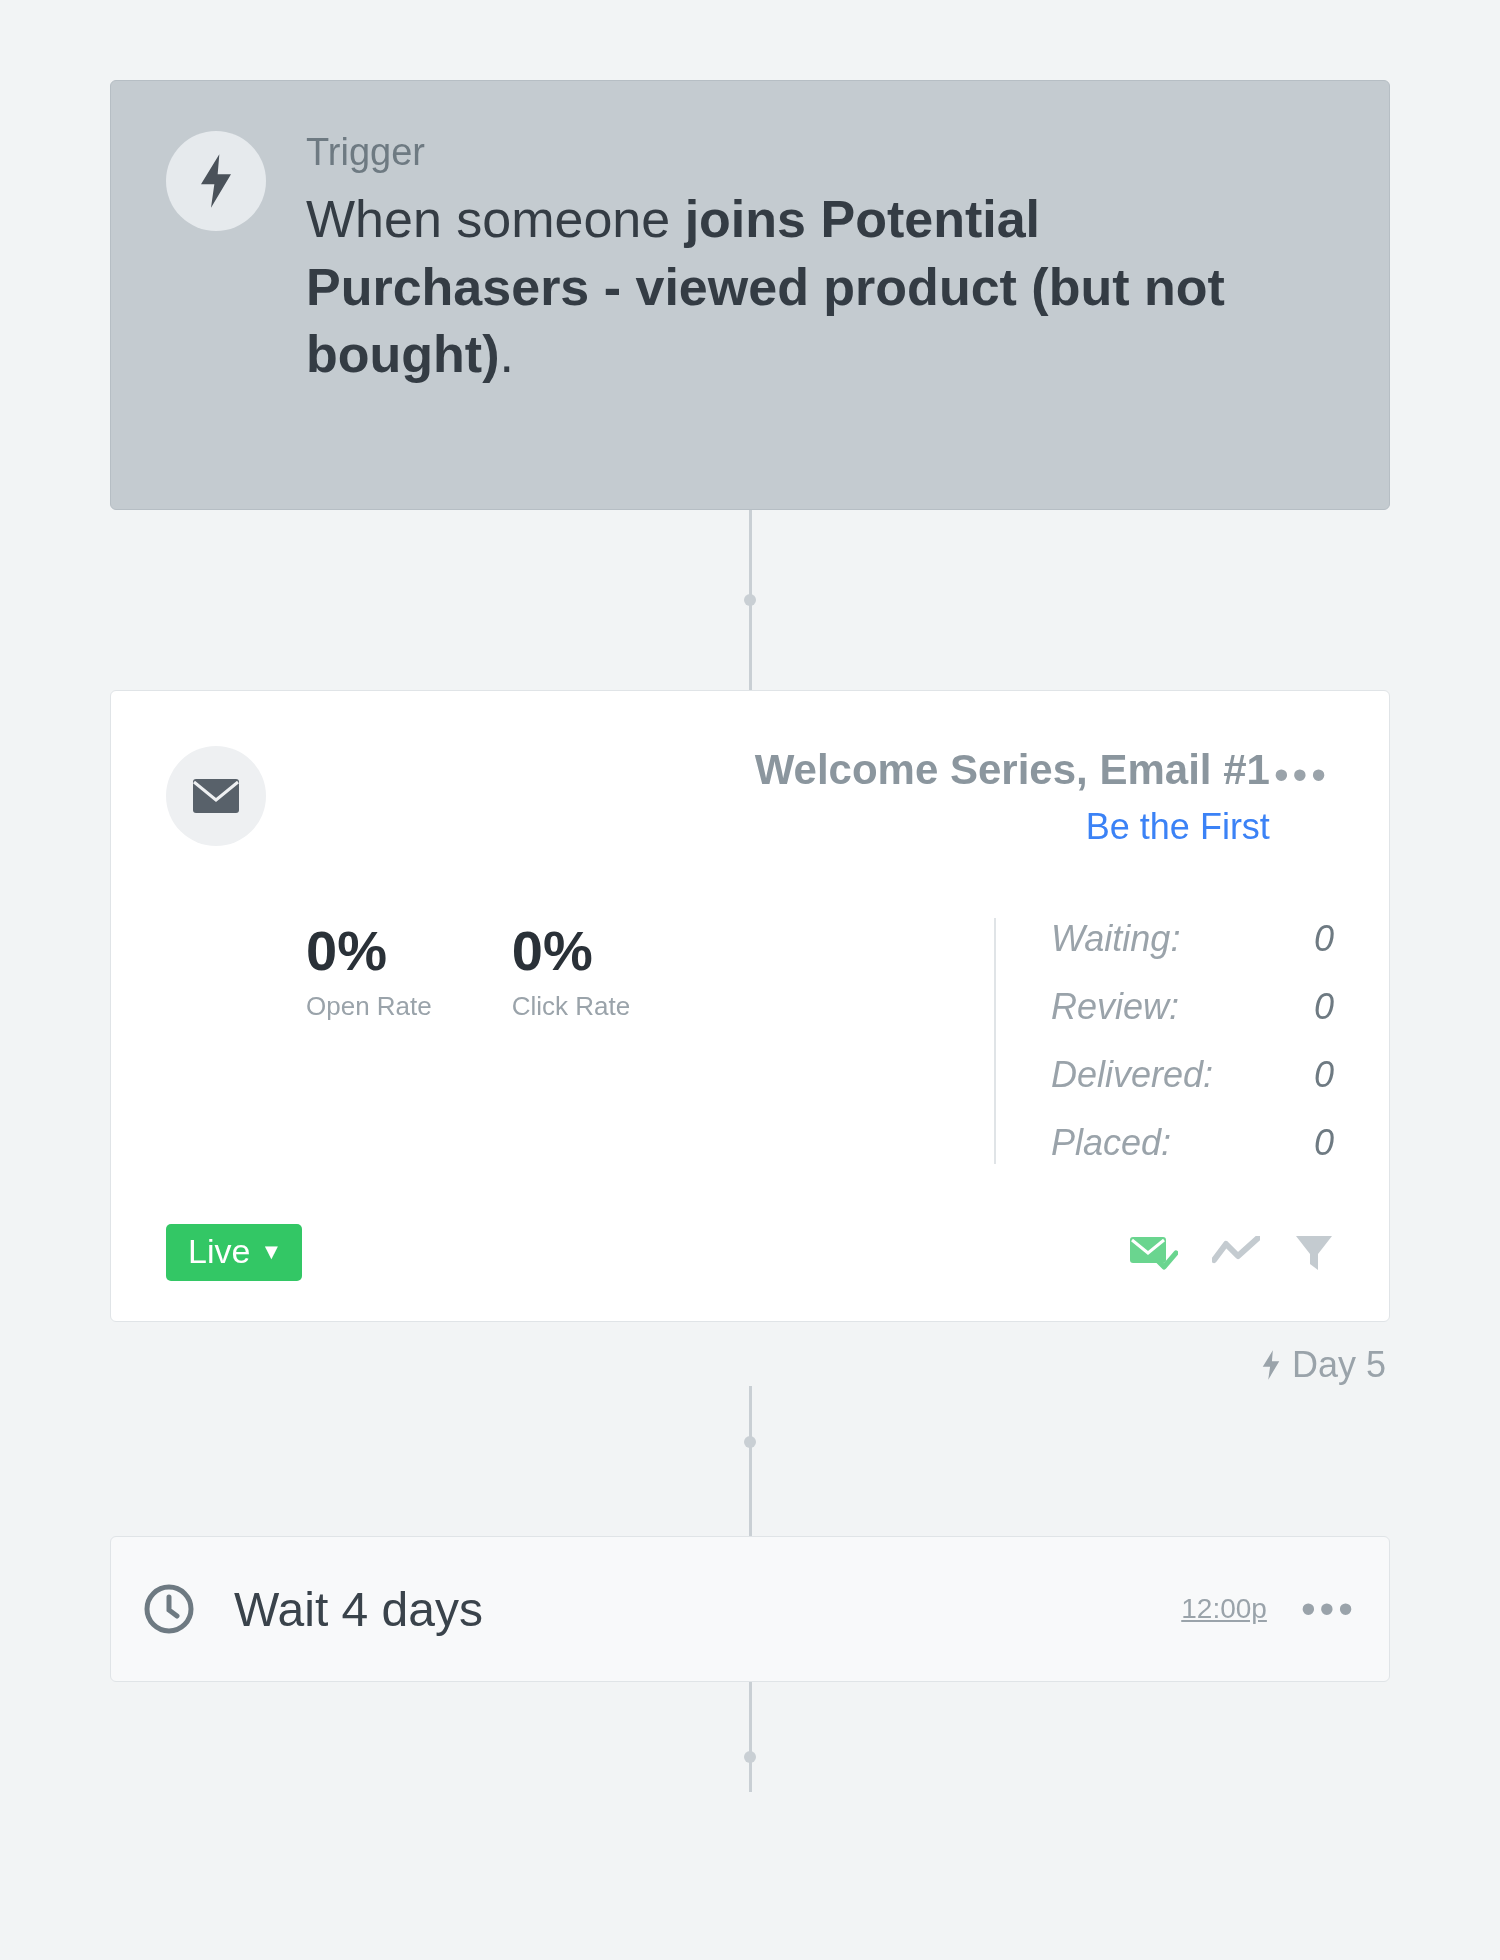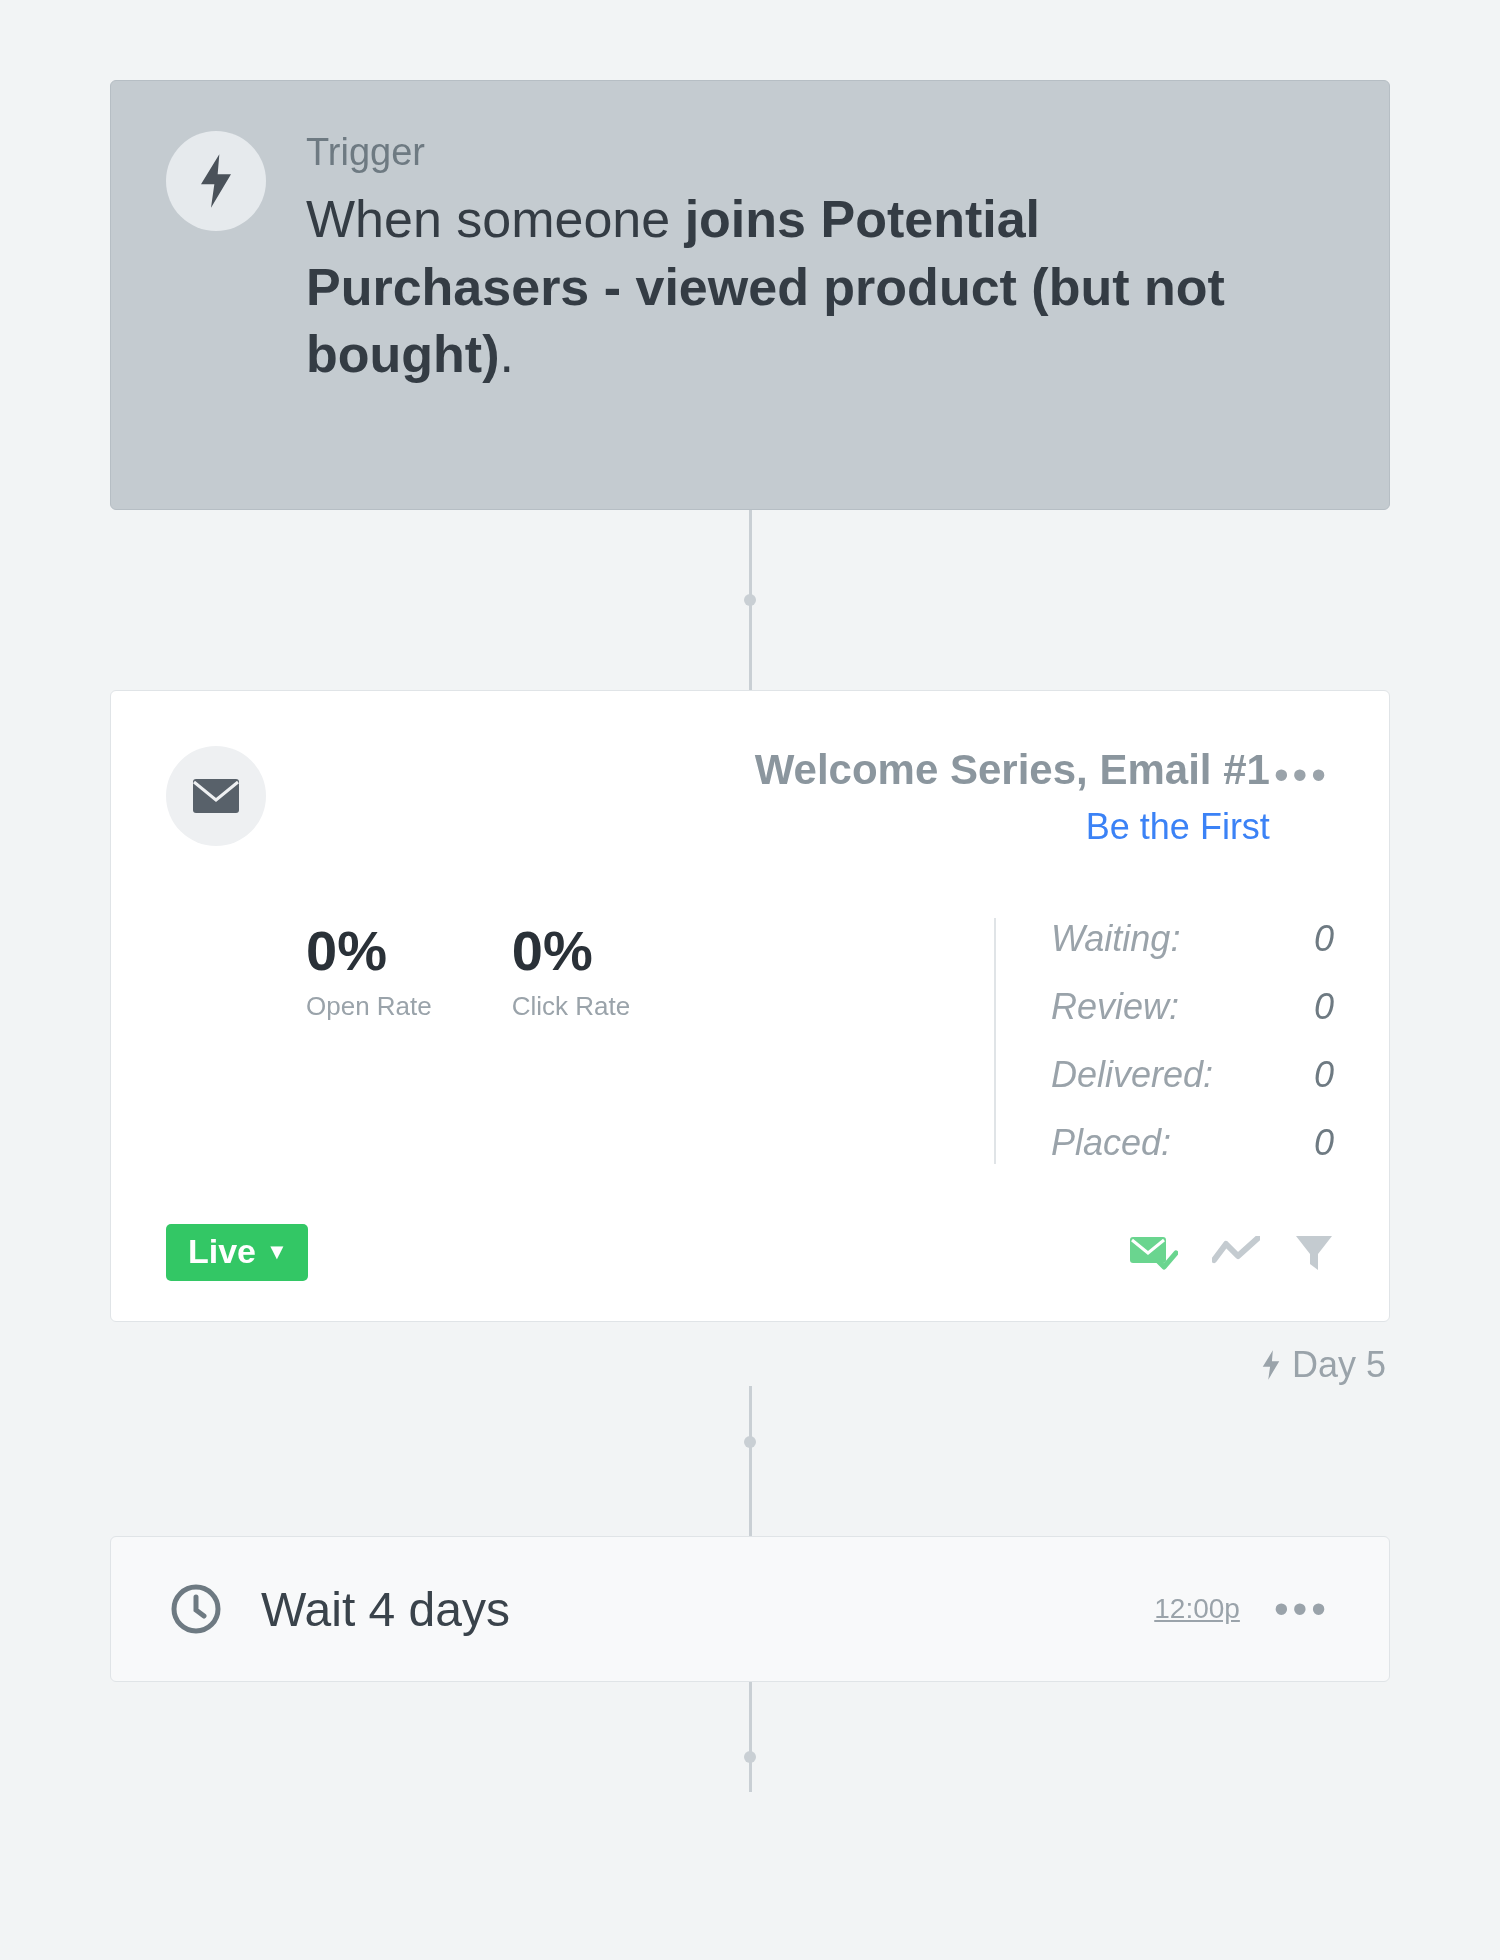--- a/index.html
+++ b/index.html
@@ -163,21 +163,21 @@
   .email-footer {
     display: flex;
     align-items: center;
     justify-content: space-between;
     margin-top: 60px;
   }
   .live-badge {
     background: #33c765;
     color: #ffffff;
     font-size: 34px;
-    font-weight: 700;
+    font-weight: 400;
     padding: 8px 20px 10px 22px;
     border-radius: 5px;
     display: inline-flex;
     align-items: center;
     cursor: pointer;
   }
   .live-badge .caret {
     margin-left: 10px;
     font-size: 22px;
   }
@@ -194,21 +194,21 @@
     justify-content: flex-end;
     align-items: center;
     gap: 10px;
   }
 
   
   .wait-card {
     background: #f8f9fa;
     border: 1px solid #e0e4e7;
     border-radius: 6px;
-    padding: 42px 55px;
+    padding: 42px 28px;
     display: flex;
     align-items: center;
   }
   .wait-icon-wrap {
     width: 60px; height: 60px;
     display: flex; align-items: center; justify-content: center;
     margin-right: 35px;
     flex: 0 0 60px;
   }
   .wait-text {

